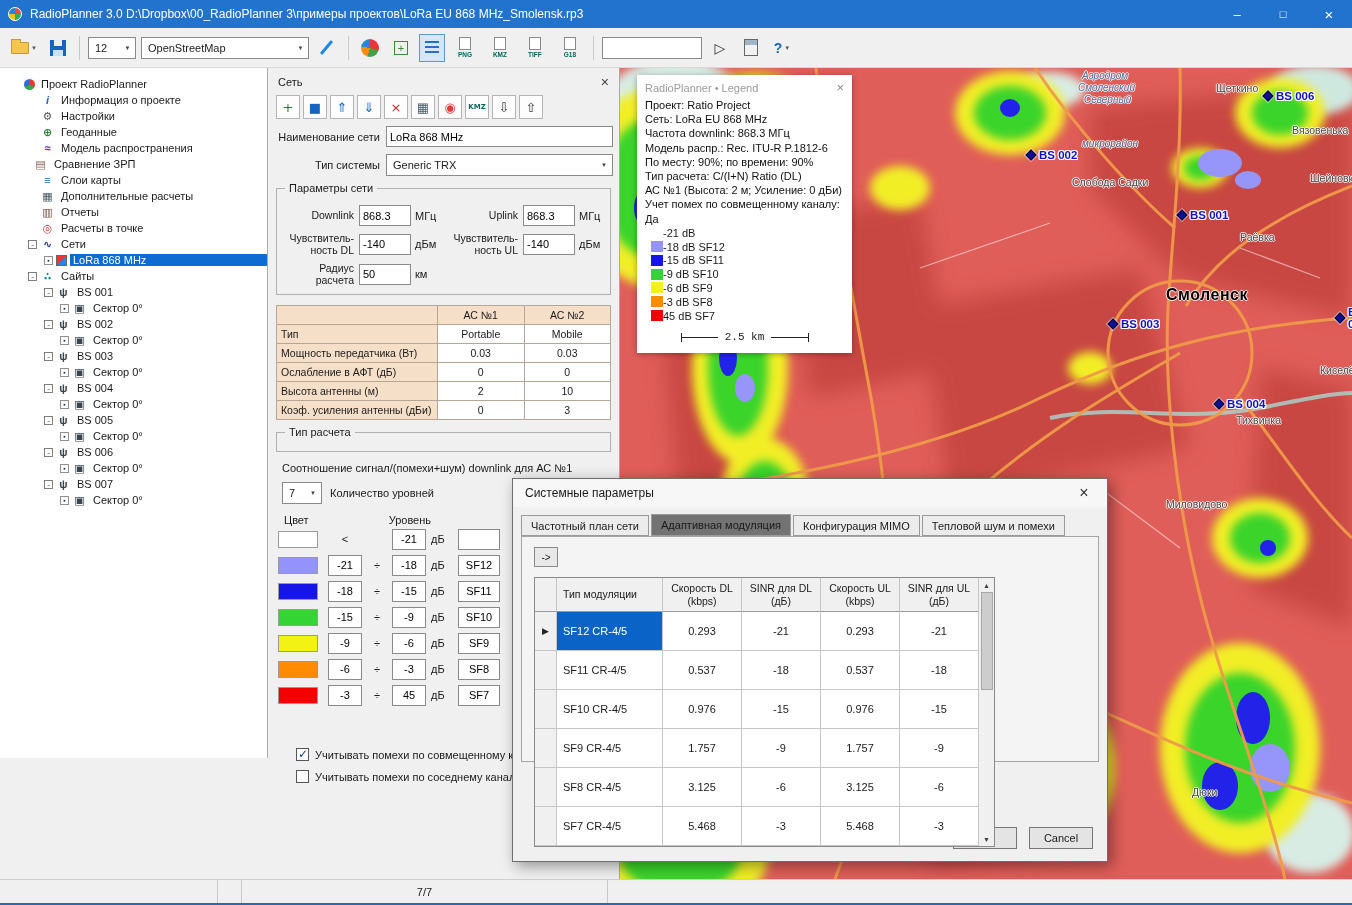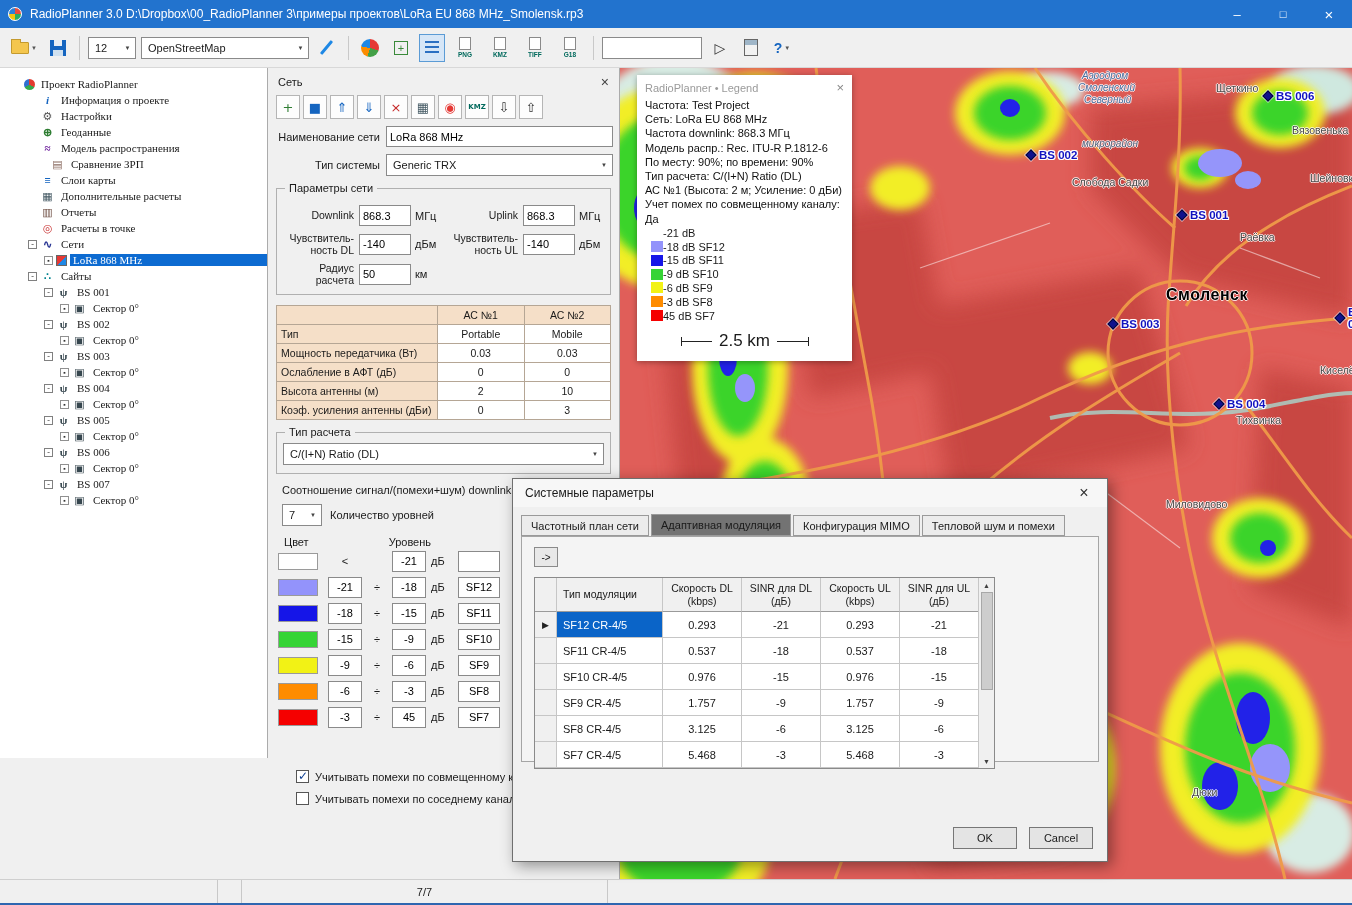--- a/index.html
+++ b/index.html
@@ -43,21 +43,21 @@
   .exp { display:flex; flex-direction:column; align-items:center; justify-content:center; width:30px; }
   .exp .pg { width:12px; height:13px; background:#fff; border:1px solid #8a8a8a; }
   .explbl { font-size:6.5px; font-weight:bold; color:#00695c; margin-top:1px; }
   .tb-input { width:100px; height:22px; border:1px solid #8a8a8a; background:#fff; font:11px "Liberation Sans",sans-serif; padding:0 4px; }
   .play::before { content:"▷"; font-size:14px; color:#333; }
   .calcicon { width:14px; height:17px; border:1px solid #666; background:linear-gradient(#9fb6c8 0 5px,#f2f2f2 5px); }
   .help { color:#1565c0; font-size:14px; font-weight:bold; }
   .help::before { content:"?"; }
 
   
-  .tree-panel { position:absolute; left:0; top:68px; width:268px; height:690px; background:#fff; border-right:1px solid #ababab; padding-top:8px; overflow:hidden;font-family:Liberation Serif, serif; }
+  .tree-panel { position:absolute; left:0; top:68px; width:268px; height:690px; background:#fff; border-right:1px solid #ababab; padding-top:8px; overflow:hidden; }
   .titem { display:flex; align-items:center; height:16px; white-space:nowrap; }
   .expander { width:9px; height:9px; border:1px solid #808080; background:#fff; flex:none; margin-right:3px; font-size:8px; line-height:7px; text-align:center; color:#333; }
   .expander.minus::before { content:"-"; }
   .expander.leaf { border-color:#909090; }
   .expander.leaf::before { content:"▪"; font-size:7px; line-height:7px; }
   .expander.hidden { visibility:hidden; }
   .tico { width:15px; height:14px; display:inline-flex; align-items:center; justify-content:center; font-size:11px; flex:none; margin-right:3px; }
   .ic-project { background:conic-gradient(#e33b2f 0 33%,#36a84c 33% 66%,#2f6fd0 66% 100%); border-radius:50%; width:11px; height:11px; }
   .ic-info::before { content:"i"; color:#1565c0; font-weight:bold; font-style:italic; }
   .ic-settings::before { content:"⚙"; color:#555; }
@@ -140,35 +140,35 @@
   .legend { position:absolute; left:17px; top:7px; width:215px; background:#fff; box-shadow:0 1px 6px rgba(0,0,0,.35); z-index:6; padding:3px 0 10px; }
   .lg-title { display:flex; align-items:center; color:#9a9a9a; font-size:11px; padding:2px 8px 3px; }
   .lg-close { margin-left:auto; color:#888; font-size:13px; }
   .lg-close::before { content:"×"; }
   .lg-line { padding:0 8px; font-size:11px; line-height:14.2px; color:#101010; }
   .lg-row { display:flex; align-items:center; padding-left:14px; height:13.8px; font-size:11px; }
   .lg-swatch { width:12px; height:11px; flex:none; }
   .lg-scale { display:flex; align-items:center; width:128px; margin:9px auto 0; }
   .lg-scale .tick { width:1px; height:9px; background:#222; }
   .lg-scale .sline { flex:1; height:1px; background:#222; }
-  .lg-scale .slabel { margin:0 7px; font-size:17px; }
+  .lg-scale .slabel { margin:0 7px; font-size:11px;font-family:Liberation Mono, monospace; }
 
   
   .dialog { position:absolute; left:512px; top:478px; width:596px; height:384px; background:#f0f0f0; border:1px solid #6f6f6f; box-shadow:4px 4px 14px rgba(0,0,0,.4); z-index:10; }
   .dlg-title { height:28px; background:#f7f7f7; display:flex; align-items:center; padding:0 8px 0 12px; font-size:12px; }
   .dlg-close { margin-left:auto; width:30px; text-align:center; font-size:16px; color:#333; }
   .dlg-close::before { content:"×"; }
   .dlg-tabs { display:flex; padding:7px 8px 0; }
   .tab { height:21px; display:flex; align-items:center; padding:0 9px; border:1px solid #9a9a9a; background:#ececec; margin-right:2px; font-size:11px; position:relative; top:1px; }
   .tab.active { background:#737373; top:0; height:22px; z-index:3; }
   .tabpage { margin:0 8px; border:1px solid #a5a5a5; background:#f4f4f4; height:226px; position:relative; z-index:2; }
   .mvbtn { position:absolute; left:12px; top:10px; min-width:24px; height:20px; border:1px solid #8a8a8a; background:#e8e8e8; font-size:10px; display:flex; align-items:center; justify-content:center; padding:0 4px; }
   .dgrid { position:absolute; left:12px; top:40px; width:461px; border:1px solid #8a8a8a; background:#fff; }
   .drow { display:flex; width:444px; }
-  .dcell { border-right:1px solid #c6c6c6; border-bottom:1px solid #c6c6c6; height:26px; display:flex; align-items:center; justify-content:center; font-size:11px; background:#fff; overflow:hidden; }
+  .dcell { border-right:1px solid #c6c6c6; border-bottom:1px solid #c6c6c6; height:39px; display:flex; align-items:center; justify-content:center; font-size:11px; background:#fff; overflow:hidden; }
   .dcell.rowsel { width:22px; background:#f0f0f0; flex:none; }
   .dcell.mod { width:106px; justify-content:flex-start; padding-left:6px; flex:none; }
   .dcell.num { width:79px; flex:none; text-align:center; }
   .dhead .dcell { background:#f0f0f0; font-size:10.5px; height:34px; white-space:pre-line; line-height:1.15; text-align:center; border-bottom-color:#9a9a9a; }
   .drow.cur .dcell.mod { background:#0a64c8; color:#fff; }
   .selarrow { font-size:9px; color:#222; }
   .drow.cur .selarrow::before { content:"▶"; }
   .vscroll { position:absolute; right:0; top:0; bottom:0; width:16px; background:#f0f0f0; border-left:1px solid #c6c6c6; display:flex; flex-direction:column; align-items:center; }
   .varrow { font-size:7px; color:#404040; height:14px; display:flex; align-items:center; }
   .varrow.up::before { content:"▲"; }
@@ -288,21 +288,21 @@
         <span class="tico ic-geodata"></span>
         <span class="tlabel">Геоданные</span>
       </div>
 
       <div class="titem" style="padding-left: 28px;">
         <span class="expander hidden"></span>
         <span class="tico ic-propagation"></span>
         <span class="tlabel">Модель распространения</span>
       </div>
 
-      <div class="titem" style="padding-left: 38px;">
+      <div class="titem" style="padding-left: 21px;">
         <span class="expander hidden"></span>
         <span class="tico ic-compare"></span>
         <span class="tlabel">Сравнение ЗРП</span>
       </div>
 
       <div class="titem" style="padding-left: 28px;">
         <span class="expander hidden"></span>
         <span class="tico ic-layers"></span>
         <span class="tlabel">Слои карты</span>
       </div>
@@ -552,24 +552,20 @@
             <td class="slabel">Коэф. усиления антенны (дБи)</td>
             <td class="sval white">0</td>
             <td class="sval white">3</td>
           </tr>
 
       </tbody>
     </table>
 
     <div class="gbox">
       <span class="glabel">Тип расчета</span>
-      <div class="combo2">
-          <span class="cval">C/(I+N) Ratio (DL)</span>
-          <span class="caret"></span>
-        </div>
     </div>
 
     <div class="snr-label">Соотношение сигнал/(помехи+шум) downlink для АС №1</div>
 
     <div class="cntrow">
       <div class="combo2">
           <span class="cval">7</span>
           <span class="caret"></span>
         </div>
       <span>Количество уровней</span>
@@ -817,21 +813,21 @@
         <span class="diamond"></span>
         <span class="mlabel">BS 005</span>
       </div>
 
     <div class="legend">
       <div class="lg-title">
         <span>RadioPlanner • Legend</span>
         <span class="lg-close"></span>
       </div>
 
-        <div class="lg-line">Частота: Test Project</div>
+        <div class="lg-line">Проект: Ratio Project</div>
 
         <div class="lg-line">Сеть: LoRa EU 868 MHz</div>
 
         <div class="lg-line">Частота downlink: 868.3 МГц</div>
 
         <div class="lg-line">Модель распр.: Rec. ITU-R P.1812-6</div>
 
         <div class="lg-line">По месту: 90%; по времени: 90%</div>
 
         <div class="lg-line">Тип расчета: C/(I+N) Ratio (DL)</div>

